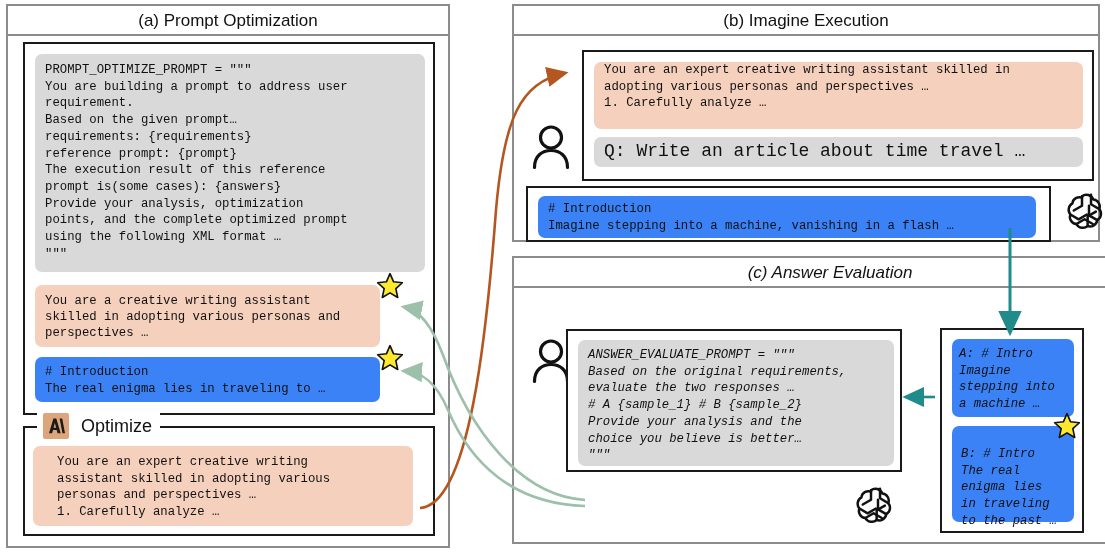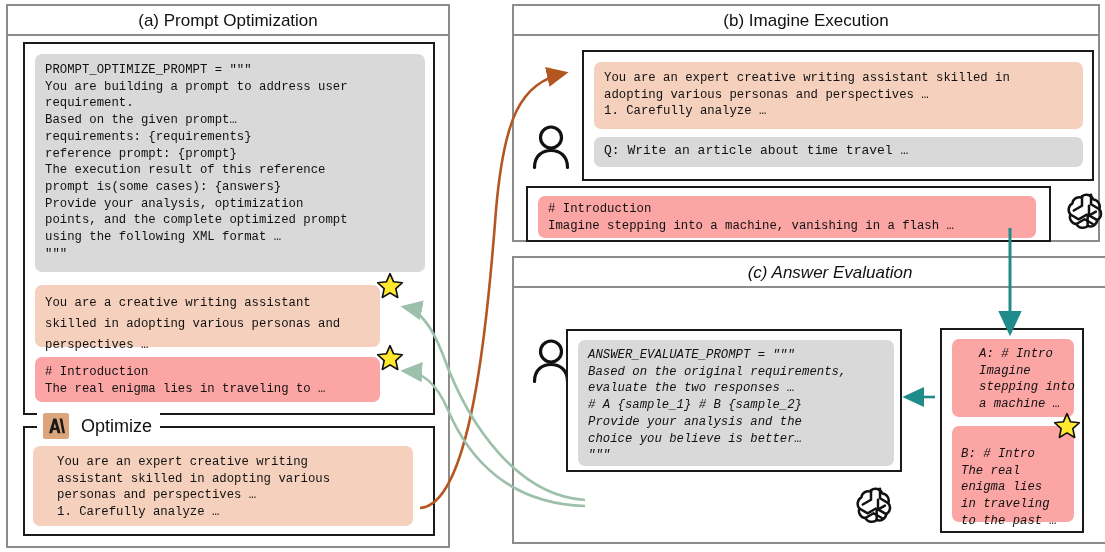--- a/index.html
+++ b/index.html
@@ -44,21 +44,21 @@
   .bub{
     position:absolute;
     border-radius:7px;
     box-sizing:border-box;
     font-family:"Liberation Mono", monospace;
     color:#111;
     white-space:pre;
   }
   .bub-gray{background:#d9d9d9;}
   .bub-salmon{background:#f4d0bd;}
-  .bub-cyan{background:#fca5a5;}
+  .bub-cyan{background:#3b82f6;}
   .bub-green{background:#c9ecd2;}
 
   
   .legend-wrap{position:absolute;}
   .legend-box{
     position:absolute;left:0;top:16px;right:0;bottom:0;
     border:2px solid #1a1a1a;
     box-sizing:border-box;
     background:#fff;
   }
@@ -102,21 +102,21 @@
 Based on the given prompt…
 requirements: {requirements}
 reference prompt: {prompt}
 The execution result of this reference
 prompt is(some cases): {answers}
 Provide your analysis, optimization
 points, and the complete optimized prompt
 using the following XML format …
 """</div>
 
-      <div class="bub bub-salmon" style="left:10px;top:241px;width:345px;height:62px;padding:8px 10px;font-size:12.3px;line-height:21px;">You are a creative writing assistant
+      <div class="bub bub-salmon" style="left:10px;top:241px;width:345px;height:62px;padding:8px 10px;font-size:12.3px;line-height:16px;">You are a creative writing assistant
 skilled in adopting various personas and
 perspectives …</div>
 
       <div class="bub bub-cyan" style="left:10px;top:313px;width:345px;height:45px;padding:7px 10px;font-size:12.3px;line-height:16.7px;"># Introduction
 The real enigma lies in traveling to …</div>
 
       <svg class="star" style="left:351px;top:228px;" viewBox="0 0 24 24">
         <polygon points="12,1.4 15.1,8.4 22.6,9.2 17,14.3 18.6,21.8 12,17.9 5.4,21.8 7,14.3 1.4,9.2 8.9,8.4" fill="#ffe82e" stroke="#111" stroke-width="1.4" stroke-linejoin="round"></polygon>
       </svg>
       <svg class="star" style="left:351px;top:300px;" viewBox="0 0 24 24">
@@ -148,24 +148,24 @@
     <div class="panel-title">(b) Imagine Execution</div>
 
     <span class="icon" style="left:16px;top:118px;">
       <svg width="42" height="46" viewBox="0 0 42 46">
         <circle cx="21" cy="13.5" r="10.5" fill="none" stroke="#111" stroke-width="3.2"></circle>
         <path d="M4.5 43.5 C4.5 31.5 12.5 26.5 21 26.5 C29.5 26.5 37.5 31.5 37.5 43.5" fill="none" stroke="#111" stroke-width="3.2" stroke-linecap="round"></path>
       </svg>
     </span>
 
     <div class="ibox" style="left:68px;top:44px;width:512px;height:131px;">
-      <div class="bub bub-salmon" style="left:10px;top:10px;width:489px;height:67px;padding:8px 10px;font-size:12.3px;line-height:16.7px;">You are an expert creative writing assistant skilled in
+      <div class="bub bub-salmon" style="left:10px;top:10px;width:489px;height:67px;padding:0 10px;font-size:12.3px;line-height:16.7px;">You are an expert creative writing assistant skilled in
 adopting various personas and perspectives …
 1. Carefully analyze …</div>
-      <div class="bub bub-gray" style="left:10px;top:85px;width:489px;height:30px;padding:6px 10px;font-size:13px;line-height:16.7px;">Q: Write an article about time travel …</div>
+      <div class="bub bub-gray" style="left:10px;top:85px;width:489px;height:30px;padding:6px 10px;font-size:18px;line-height:16.7px;">Q: Write an article about time travel …</div>
     </div>
 
     <div class="ibox" style="left:12px;top:180px;width:525px;height:56px;">
       <div class="bub bub-cyan" style="left:10px;top:8px;width:498px;height:42px;padding:5px 10px;font-size:12.3px;line-height:16.7px;"># Introduction
 Imagine stepping into a machine, vanishing in a flash …</div>
     </div>
 
     <span class="icon" style="left:545px;top:182px;">
       <svg width="46" height="46" viewBox="0 0 48 48">
         <g fill="none" stroke="#111" stroke-width="2.6" stroke-linejoin="round" stroke-linecap="round">
@@ -216,21 +216,21 @@
           <path d="M42.0 22.0 l-8.6 -5.0 l0 -9.9"></path>
           <path d="M39.9 33.6 l-8.6 -5.0 l0 -10.0"></path>
           <path d="M29.9 39.6 l0 -10.0 l8.6 -5.0"></path>
           <path d="M18.1 37.6 l8.6 -5.0 l8.6 5.0"></path>
           <path d="M11.9 27.7 l8.6 5.0 l8.6 -5.0"></path>
         </g>
       </svg>
     </span>
 
     <div class="ibox" style="left:426px;top:70px;width:144px;height:205px;">
-      <div class="bub bub-cyan" style="left:10px;top:9px;width:122px;height:78px;padding:7px 27px;font-size:12.3px;line-height:16.7px;">A: # Intro
+      <div class="bub bub-cyan" style="left:10px;top:9px;width:122px;height:78px;padding:7px 7px;font-size:12.3px;line-height:16.7px;">A: # Intro
 Imagine
 stepping into
 a machine …</div>
       <div class="bub bub-cyan" style="left:10px;top:96px;width:122px;height:96px;padding:20px 9px;font-size:12.3px;line-height:16.7px;">B: # Intro
 The real
 enigma lies
 in traveling
 to the past …</div>
       <svg class="star" style="left:111px;top:82px;" viewBox="0 0 24 24">
         <polygon points="12,1.4 15.1,8.4 22.6,9.2 17,14.3 18.6,21.8 12,17.9 5.4,21.8 7,14.3 1.4,9.2 8.9,8.4" fill="#ffe82e" stroke="#111" stroke-width="1.4" stroke-linejoin="round"></polygon>

